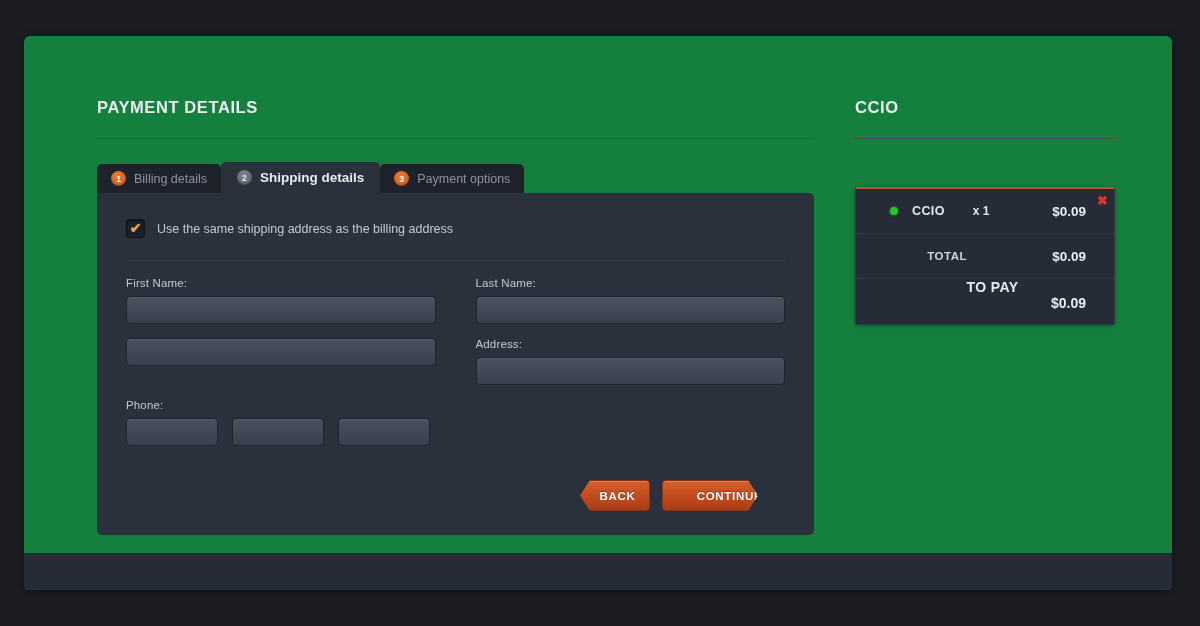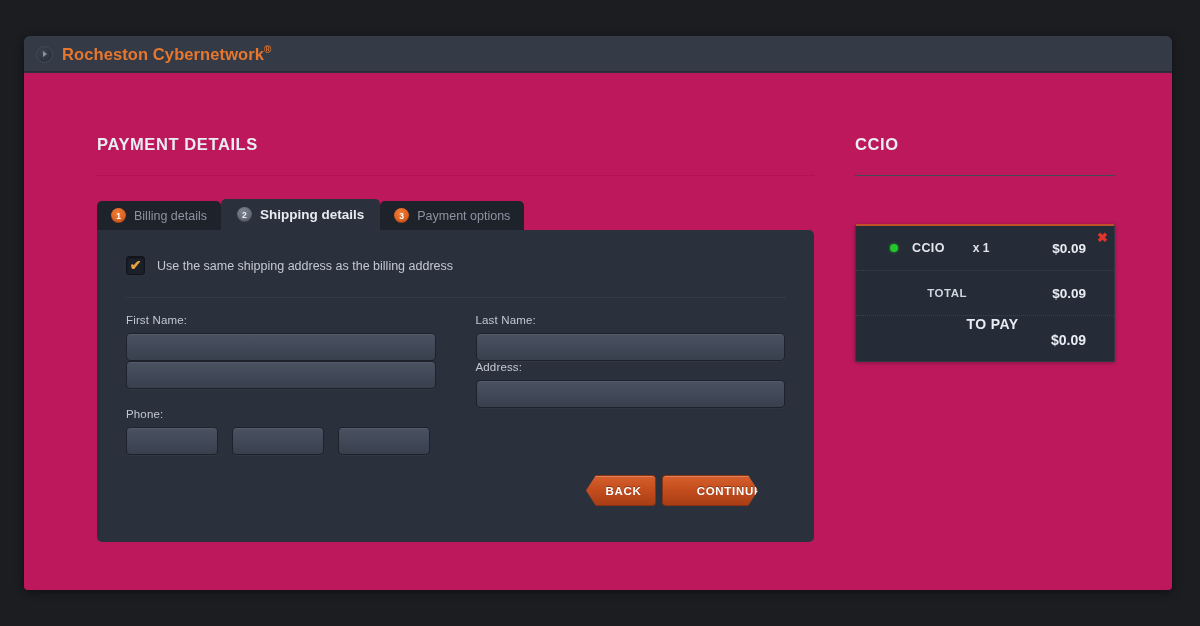--- a/index.html
+++ b/index.html
@@ -64,21 +64,21 @@
     font-size: 16.5px;
     font-weight: bold;
     letter-spacing: .1px;
   }
   #brand-title sup { font-size: 10px; vertical-align: super; }
 
   
   #window-body {
     position: relative;
     height: 517px;
-    background: #be185d;
+    background: #15803d;
   }
 
   
   #left-col {
     position: absolute;
     left: 73px;
     top: 62px;
     width: 717px;
   }
   .section-title {
@@ -181,21 +181,21 @@
   }
 
   
   #fields-grid {
     display: grid;
     grid-template-columns: 1fr 1fr;
     column-gap: 40px;
     row-gap: 0;
     margin-top: 16px;
   }
-  .field { }
+  .field { margin-bottom: 14px; }
   .field-label {
     display: block;
     color: #c3c9d3;
     font-size: 11.5px;
     margin-bottom: 7px;
     letter-spacing: .15px;
   }
   .text-input {
     width: 100%;
     height: 28px;
@@ -210,21 +210,21 @@
     outline: none;
   }
   #phone-group { display: flex; gap: 14px; }
   #phone-group .text-input { width: 92px; flex: none; }
 
   
   #button-row {
     display: flex;
     justify-content: flex-end;
     align-items: center;
-    gap: 6px;
+    gap: 12px;
     margin-top: 20px;
     padding-right: 27px;
   }
   .btn {
     position: relative;
     height: 31px;
     border: 1px solid #8a3214;
     background: linear-gradient(180deg, #d65f2d 0%, #c44d1e 48%, #a83d15 100%);
     color: #fff;
     font-size: 11.5px;
@@ -330,26 +330,20 @@
     letter-spacing: .4px;
     margin-left: 15px;
   }
   #topay-row .cart-price { font-size: 14px; }
 </style>
 </head>
 <body>
 
 <div id="app-window">
 
-  <div id="title-bar">
-    <span class="brand-dot">
-        <span></span>
-      </span>
-    <span id="brand-title"><span>Rocheston Cybernetwork</span><sup>®</sup></span>
-  </div>
 
   <div id="window-body">
 
     <div id="left-col">
 
       <div class="section-title">PAYMENT DETAILS</div>
       <div class="dotted-rule"></div>
 
       <div id="tab-bar">
         <div class="tab">

